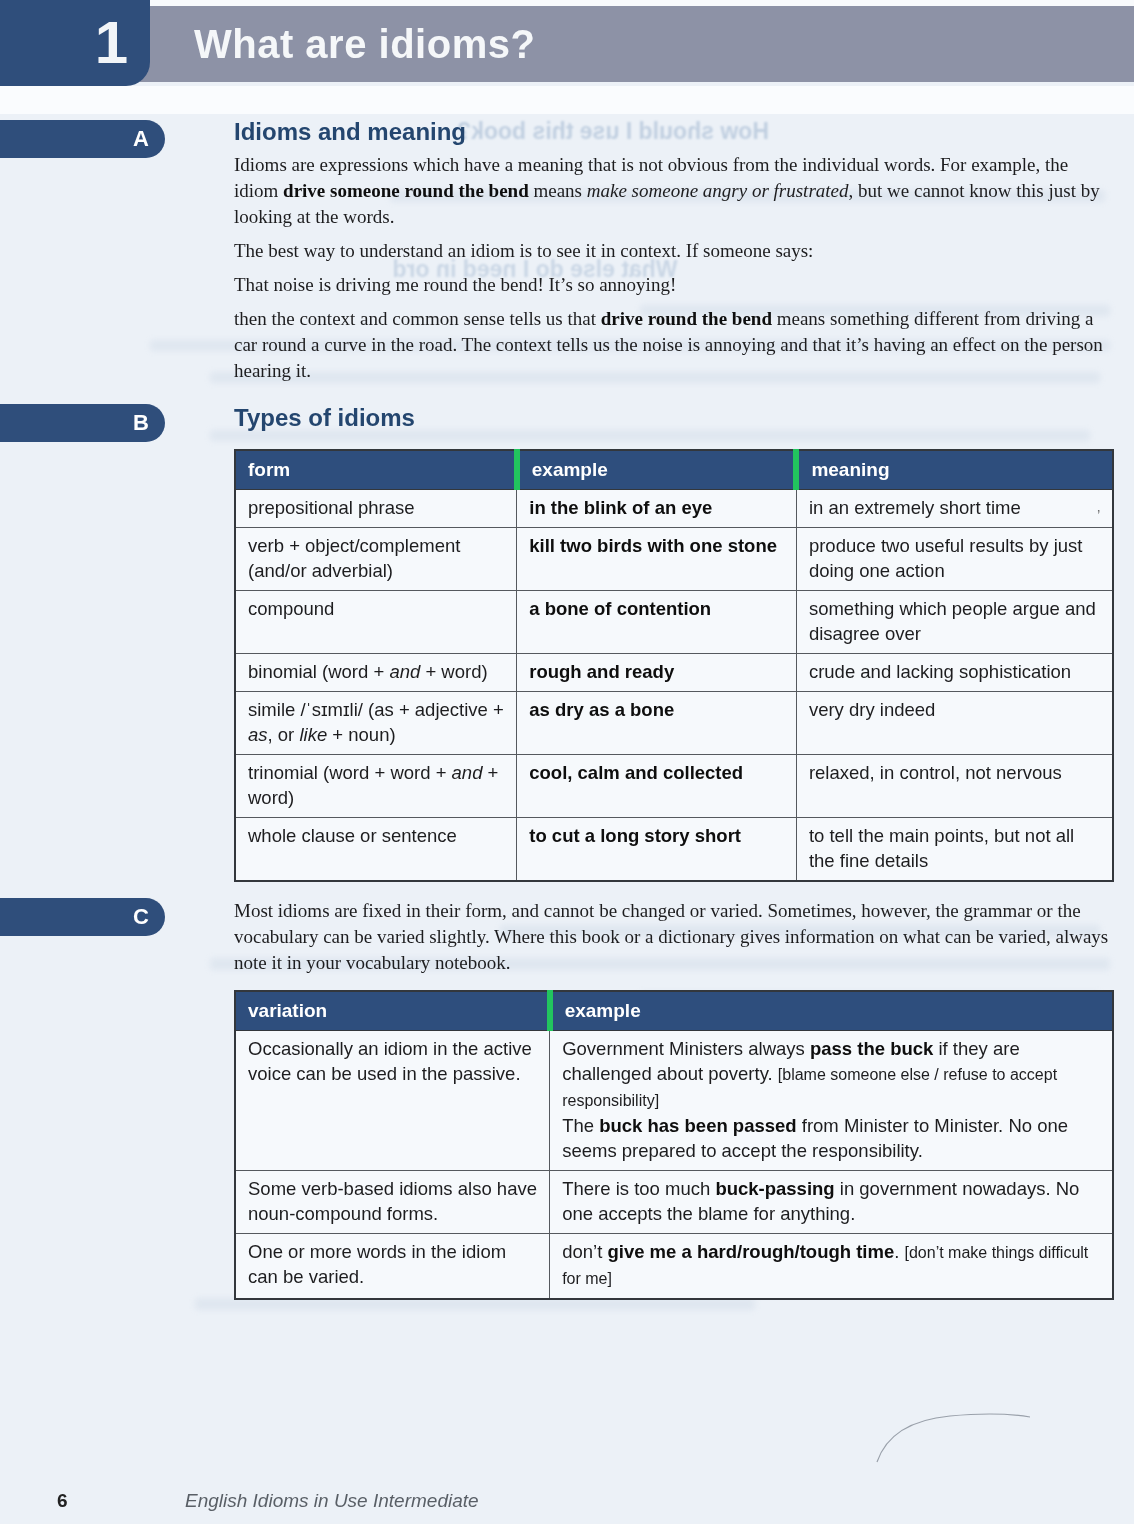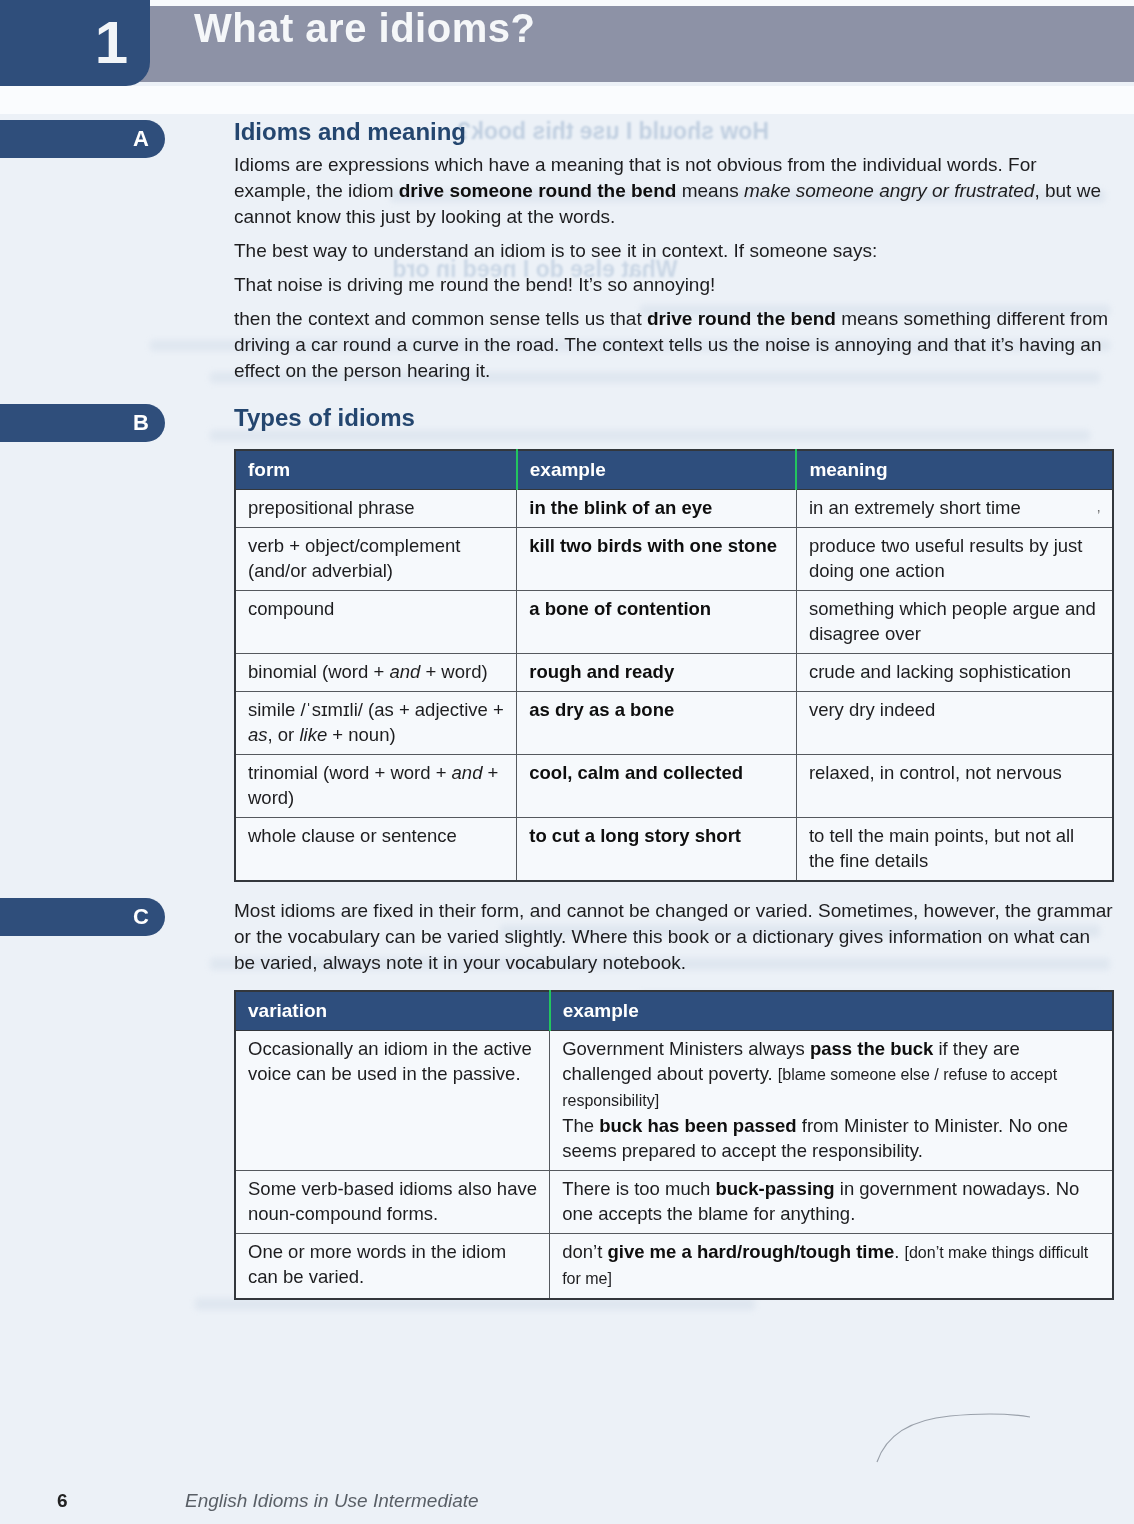--- a/index.html
+++ b/index.html
@@ -13,21 +13,21 @@
     margin:0 auto;
     background:#ecf1f7;
     overflow:hidden;
     color:#1d1d1f;
   }
   
   .top-sliver{position:absolute;left:0;top:0;width:1134px;height:6px;background:#f8fafc;}
   .title-banner{
     position:absolute;left:140px;top:6px;width:994px;height:76px;
     background:#8d92a6;
-    display:flex;
+    display:flex;align-items:center;
   }
   .title-banner .unit-title{
     margin-left:54px;
     font-size:40px;font-weight:700;color:#f5f7f9;letter-spacing:.5px;
   }
   .unit-number-box{
     position:absolute;left:0;top:0;width:150px;height:86px;
     background:#2f4e7b;
     border-bottom-right-radius:24px;
     z-index:2;
@@ -51,40 +51,40 @@
     color:#fff;font-weight:700;font-size:22px;padding-right:16px;
   }
   
   .section{position:absolute;left:206px;width:880px;margin-left:28px;}
   .section h2{
     margin:0 0 6px 0;
     font-size:24px;font-weight:700;color:#24466f;
   }
   .para{
     margin:0 0 8px 0;
-    font-size:19px;line-height:26px;color:#1d1d1f;
+    font-size:19px;line-height:26px;color:#1d1d1f;font-family:Liberation Serif, serif;
   }
   .run-b{font-weight:700;color:#0e0e0e;}
   .run-i{font-style:italic;}
   .run-small{font-size:16px;}
 
   
   .tablewrap{margin-top:17px;}
   table.idiom-table{
     border-collapse:collapse;
     table-layout:fixed;
     background:#f6f9fc;
     border:2px solid #33373c;
     font-size:18.5px;line-height:25px;
   }
   table.idiom-table th{
     background:#2e4e7d;color:#fff;
     font-weight:700;text-align:left;
     padding:6px 12px 7px 12px;
-    border-right:2px solid #22c55e;
+    border-right:6px solid #22c55e;
     border-bottom:1.5px solid #33373c;
     font-size:19px;
   }
   table.idiom-table th:last-child{border-right:none;}
   table.idiom-table td{
     vertical-align:top;
     padding:5px 12px 7px 12px;
     border:1px solid #55595e;
   }
   

